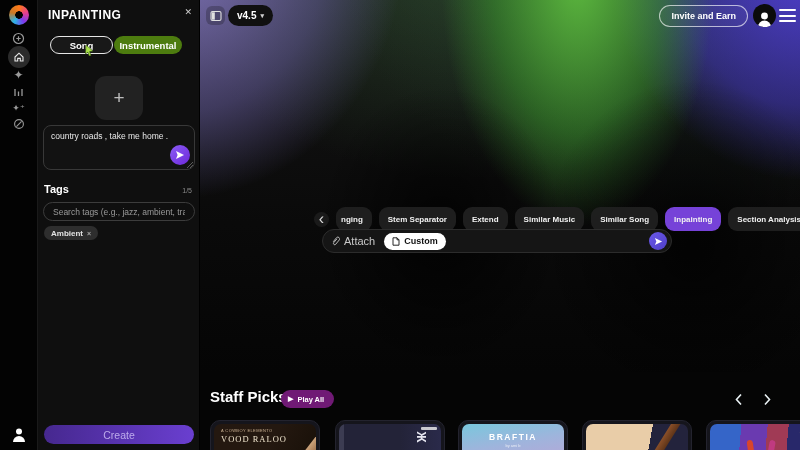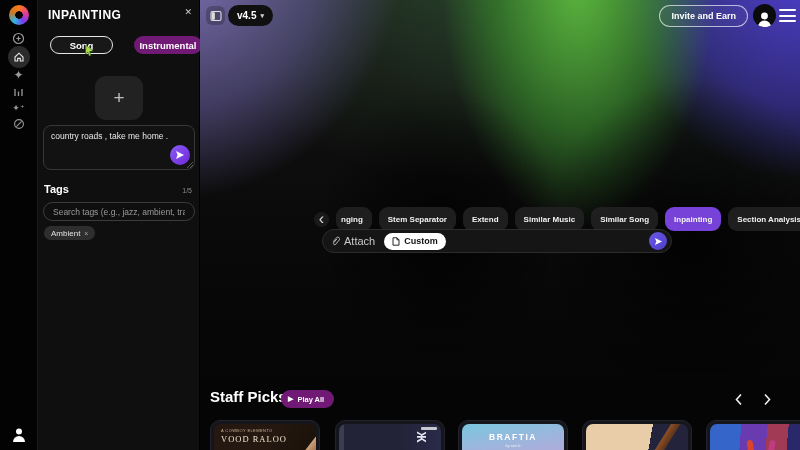--- a/index.html
+++ b/index.html
@@ -14,33 +14,33 @@
   .rail-btn{position:absolute;left:50%;transform:translateX(-50%);width:22px;height:22px;display:flex;align-items:center;justify-content:center;color:#9a9a9a;font-size:12px;border-radius:50%;}
   .rail-btn.active{background:#2b2b2b;color:#e8e8e8;}
   .rail-avatar{position:absolute;left:50%;transform:translateX(-50%);bottom:7px;color:#fff;}
 
   
   .panel{position:relative;width:162px;height:450px;background:#0f0f0f;border-right:1px solid #000;flex:0 0 162px;}
   .panel-title{position:absolute;left:10px;top:8px;font-size:12px;font-weight:bold;letter-spacing:.5px;color:#fff;}
   .panel-close{position:absolute;right:7px;top:7px;color:#cfcfcf;font-size:9px;cursor:default;}
   .mode-tab{position:absolute;top:36px;height:18px;border-radius:9px;font-size:9.5px;font-weight:bold;color:#fff;display:flex;align-items:center;justify-content:center;}
   .tab-song{left:12px;width:63px;border:1.5px solid #e6e6e6;background:rgba(255,255,255,0.04);}
-  .tab-instr{left:96px;width:68px;background:#701a75;}
+  .tab-instr{left:76px;width:68px;background:#4d7c0f;}
   .cursor-icon{position:absolute;left:47px;top:45px;width:9px;height:11px;}
   .upload-label{position:absolute;left:0;right:0;top:57px;text-align:center;font-size:10px;font-weight:bold;color:#fff;}
   .upload-box{position:absolute;left:57px;top:76px;width:48px;height:44px;background:#222;border-radius:11px;display:flex;align-items:center;justify-content:center;color:#bdbdbd;font-size:19px;font-weight:300;}
   .prompt-wrap{position:absolute;left:5px;top:125px;width:152px;height:45px;}
   .prompt{width:100%;height:100%;background:#121212;border:1px solid #383838;border-radius:8px;color:#e9e9e9;font-size:8.5px;padding:5px 7px;resize:none;outline:none;line-height:1.3;}
   .prompt-send{position:absolute;right:5px;bottom:5px;width:20px;height:20px;border-radius:50%;background:linear-gradient(135deg,#8b5cf6,#6d28d9);display:flex;align-items:center;justify-content:center;}
   .resize-grip{position:absolute;right:2px;bottom:2px;width:7px;height:7px;background:linear-gradient(135deg,transparent 52%,#5a5a5a 52% 60%,transparent 60% 74%,#5a5a5a 74% 82%,transparent 82%);}
   .tags-title{position:absolute;left:6px;top:183px;font-size:11px;font-weight:bold;color:#fff;}
   .tags-count{position:absolute;right:7px;top:187px;font-size:7px;color:#8a8a8a;}
   .tags-search{position:absolute;left:5px;top:202px;width:152px;height:19px;border-radius:10px;border:1px solid #3c3c3c;background:transparent;color:#ddd;font-size:8.5px;padding:0 9px;outline:none;}
   .tags-search::placeholder{color:#9a9a9a;}
-  .tag-chip{position:absolute;left:6px;top:226px;height:14px;padding:0 7px;border-radius:8px;background:#2e2e2e;color:#e3e3e3;font-size:8px;display:flex;align-items:center;gap:4px;}
+  .tag-chip{position:absolute;left:6px;top:226px;height:14px;padding:0 7px;border-radius:8px;background:#2e2e2e;color:#e3e3e3;font-size:8px;display:flex;align-items:center;gap:4px;font-weight:bold;}
   .tag-x{color:#a8a8a8;font-size:7px;}
   .create-btn{position:absolute;left:6px;bottom:6px;width:150px;height:19px;border-radius:10px;border:none;background:linear-gradient(90deg,#46288f,#6a3fd0);color:rgba(222,210,255,.75);font-size:10.5px;display:flex;align-items:center;justify-content:center;}
 
   
   .main{position:relative;width:600px;height:450px;background:#050505;}
   .hero{position:absolute;inset:0 0 auto 0;height:372px;
     background:
       radial-gradient(170px 200px at 40% 62%, rgba(0,0,0,.78), transparent 72%),
       radial-gradient(210px 230px at 82% 66%, rgba(0,0,0,.72), transparent 72%),
       radial-gradient(190px 345px at 63% -6%, #5cb83e 0%, rgba(60,150,45,.55) 45%, rgba(20,60,25,0) 72%),
@@ -161,20 +161,21 @@
     </div>
 
     <div class="tags-title">Tags</div>
     <div class="tags-count">1/5</div>
     <input class="tags-search" placeholder="Search tags (e.g., jazz, ambient, trap)" style="">
     <div class="tag-chip">
       <span>Ambient</span>
       <span class="tag-x">×</span>
     </div>
 
+    <button class="create-btn">Create</button>
   </section>
 
   <main class="main">
     <div class="hero"></div>
 
     <div class="panel-toggle">
       <svg width="12" height="12" viewBox="0 0 12 12">
           <rect x="1" y="1.5" width="10" height="9" rx="1.5" fill="none" stroke="#e0e0e0" stroke-width="1.1"></rect>
           <rect x="1.8" y="2.3" width="3" height="7.4" fill="#e0e0e0"></rect>
         </svg>

